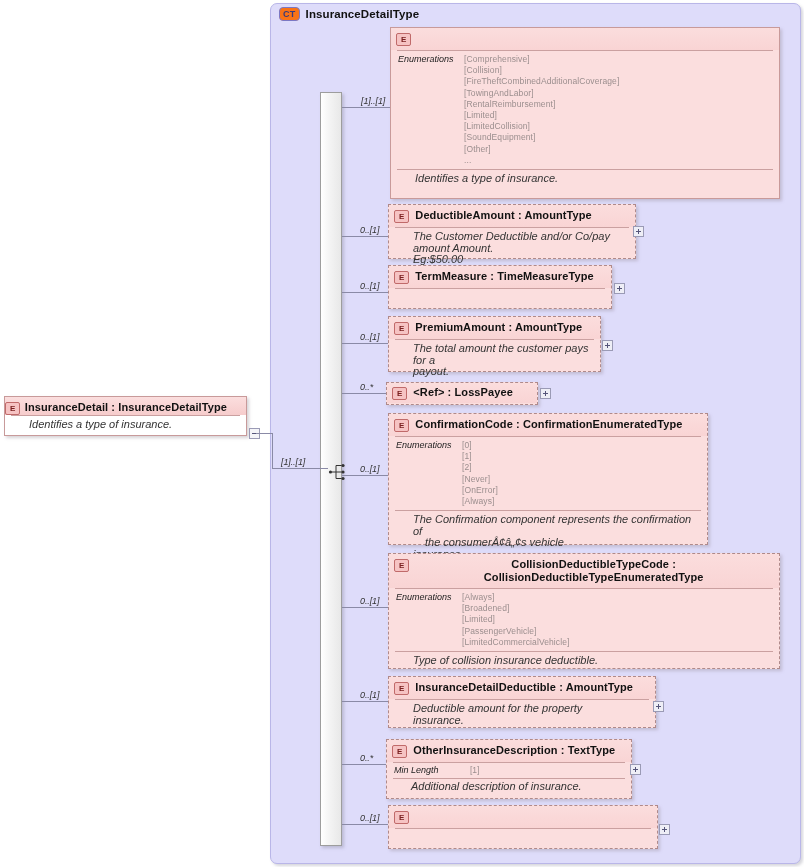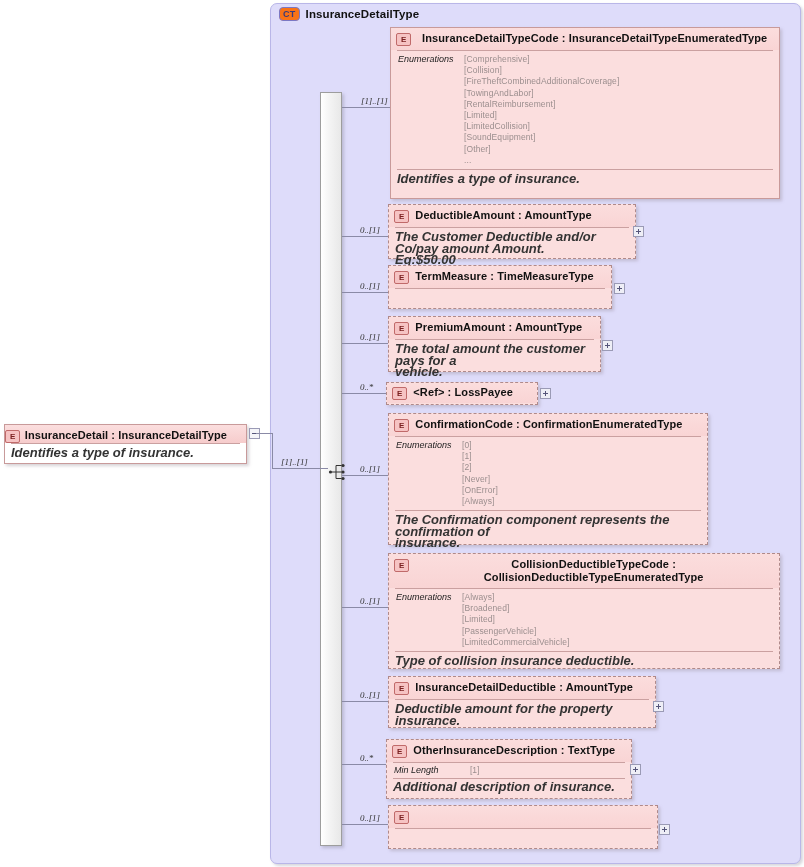--- a/index.html
+++ b/index.html
@@ -32,21 +32,21 @@
     border:1px solid #9d9d9d;
     box-shadow:2px 2px 3px rgba(120,120,140,.35);
     box-sizing:border-box;
   }
 
   
   .hline{position:absolute;height:0;border-top:1px solid #8a8aa6;}
   .vline{position:absolute;width:0;border-left:1px solid #8a8aa6;}
   .card{
     position:absolute;font-size:9px;font-style:italic;color:#333;
-    font-family:Liberation Serif, serif;white-space:nowrap;letter-spacing:-.1px;
+    font-family:Liberation Sans, sans-serif;white-space:nowrap;letter-spacing:-.1px;
   }
 
   
   .seq-icon{position:absolute;left:328px;top:462px;width:20px;height:20px;}
 
   
   .ebox{
     position:absolute;background:#fbdede;
     box-sizing:border-box;
     box-shadow:2px 2px 3px rgba(140,130,140,.35);
@@ -69,37 +69,37 @@
   .facet-row{
     display:flex;padding:3px 6px 3px 7px;font-size:9px;color:#6d6d6d;line-height:11px;
   }
   .facet-label{
     flex:0 0 auto;width:66px;font-style:italic;color:#222;font-size:9px;
   }
   .facet-vals{font-family:"Liberation Sans", sans-serif;font-size:8.5px;color:#9b8e8e;letter-spacing:.1px;}
   .facet-vals div{line-height:11.2px;white-space:nowrap;}
   .facet-inline{font-size:8.5px;color:#9b8e8e;padding-left:10px;}
   .desc{
-    padding:3px 7px 4px 6px;font-size:13px;font-style:italic;color:#333;line-height:11.5px;font-weight:bold;
+    padding:3px 7px 4px 24px;font-size:11px;font-style:italic;color:#333;line-height:11.5px;
   }
   .desc.white{background:#ffffff;}
   .ind{padding-left:12px;}
 
   
   .plus{
     position:absolute;width:11px;height:11px;border:1px solid #9a9ab5;
     background:#eeeef6;box-sizing:border-box;
   }
   .plus:before,.plus:after{content:"";position:absolute;background:#55557a;}
   .plus:before{left:2px;top:4px;width:5px;height:1px;}
   .plus:after{left:4px;top:2px;width:1px;height:5px;}
 
   
   .root-box{
-    position:absolute;left:4px;top:424px;width:243px;
+    position:absolute;left:4px;top:396px;width:243px;
     background:#ffffff;border:1px solid #c89a9a;box-sizing:border-box;
     box-shadow:2px 2px 3px rgba(140,130,140,.35);
   }
   .root-box .ehead{background:linear-gradient(to bottom,#fbdede 0%,#f6cccc 100%);}
   .minus{
     position:absolute;width:11px;height:11px;border:1px solid #9a9ab5;
     background:#f4f4f8;box-sizing:border-box;
   }
   .minus:before{content:"";position:absolute;left:2px;top:4px;width:5px;height:1px;background:#55557a;}
 </style>
@@ -161,21 +161,20 @@
   <div class="card" style="left:360px;top:382px;">0..*</div>
   <div class="card" style="left:360px;top:464px;">0..[1]</div>
   <div class="card" style="left:360px;top:596px;">0..[1]</div>
   <div class="card" style="left:360px;top:690px;">0..[1]</div>
   <div class="card" style="left:360px;top:753px;">0..*</div>
   <div class="card" style="left:360px;top:813px;">0..[1]</div>
 
   <div class="ebox solid" style="left:390px;top:27px;width:390px;height:172px;">
     <div class="ehead">
       <span class="e-badge">E</span>
-      <span class="e-title center">InsuranceDetailTypeCode : InsuranceDetailTypeEnumeratedType</span>
     </div>
     <div class="sep"></div>
     <div class="facet-row">
       <span class="facet-label">Enumerations</span>
       <span class="facet-vals">
         <div>[Comprehensive]</div>
         <div>[Collision]</div>
         <div>[FireTheftCombinedAdditionalCoverage]</div>
         <div>[TowingAndLabor]</div>
         <div>[RentalReimbursement]</div>
@@ -213,21 +212,21 @@
   <div class="plus" style="left:614px;top:283px;"></div>
 
   <div class="ebox dashed" style="left:388px;top:316px;width:213px;height:56px;">
     <div class="ehead">
       <span class="e-badge">E</span>
       <span class="e-title">PremiumAmount : AmountType</span>
     </div>
     <div class="sep"></div>
     <div class="desc">
       <div>The total amount the customer pays for a</div>
-      <div>vehicle.</div>
+      <div>payout.</div>
     </div>
   </div>
   <div class="plus" style="left:602px;top:340px;"></div>
 
   <div class="ebox dashed" style="left:386px;top:382px;width:152px;height:23px;">
     <div class="ehead" style="padding:3px 6px 3px 5px;">
       <span class="e-badge">E</span>
       <span class="e-title">&lt;Ref&gt;       : LossPayee</span>
     </div>
   </div>
@@ -246,20 +245,21 @@
         <div>[1]</div>
         <div>[2]</div>
         <div>[Never]</div>
         <div>[OnError]</div>
         <div>[Always]</div>
       </span>
     </div>
     <div class="sep"></div>
     <div class="desc">
       <div>The Confirmation component represents the confirmation of</div>
+      <div class="ind">the consumerÂ¢â„¢s vehicle</div>
       <div>insurance.</div>
     </div>
   </div>
 
   <div class="ebox dashed" style="left:388px;top:553px;width:392px;height:116px;">
     <div class="ehead">
       <span class="e-badge">E</span>
       <span class="e-title center">CollisionDeductibleTypeCode : CollisionDeductibleTypeEnumeratedType</span>
     </div>
     <div class="sep"></div>

